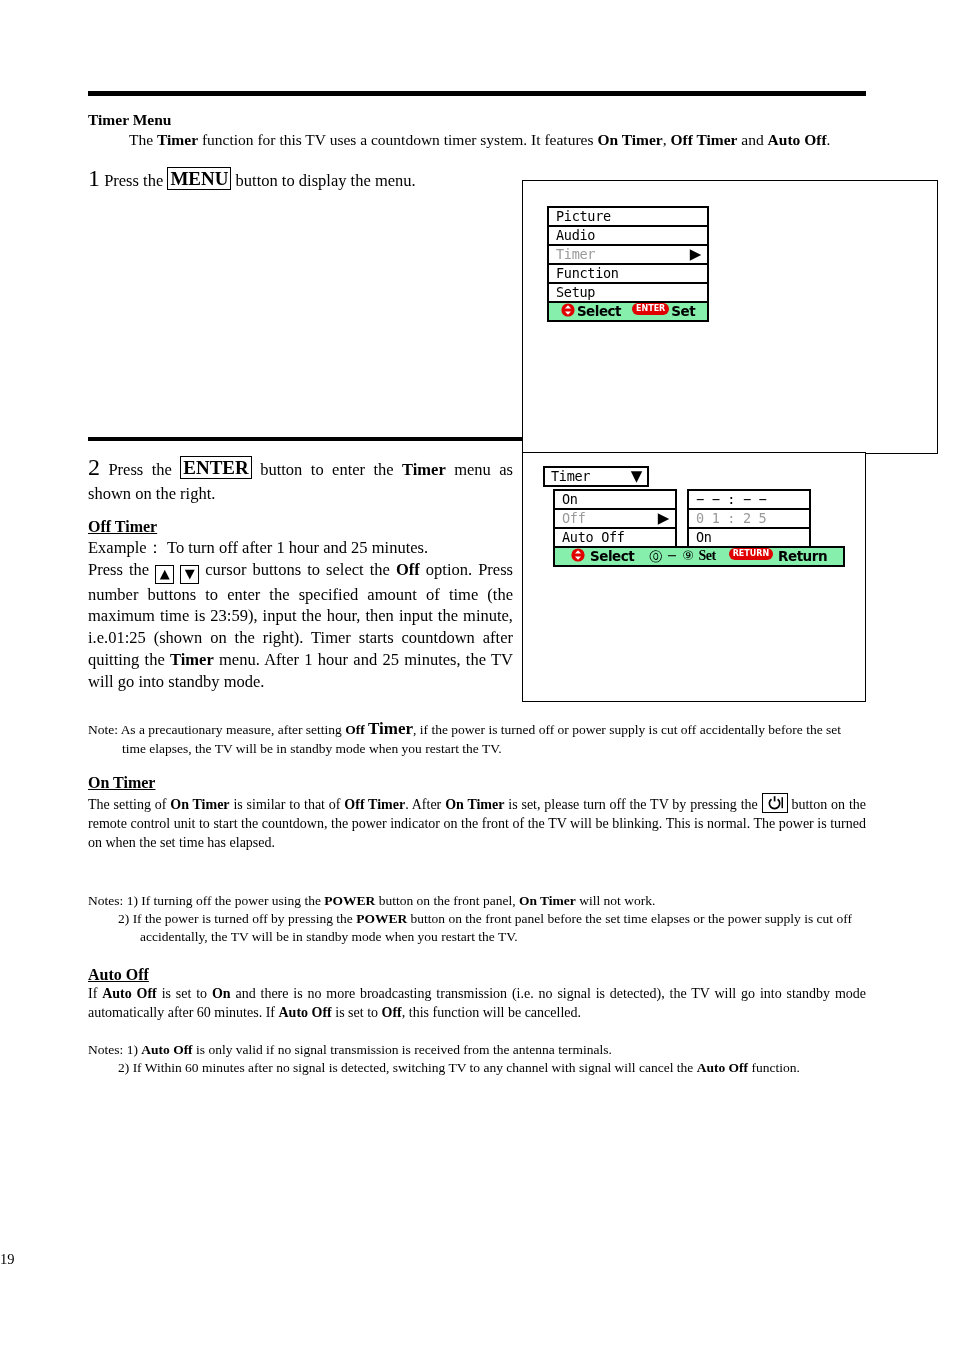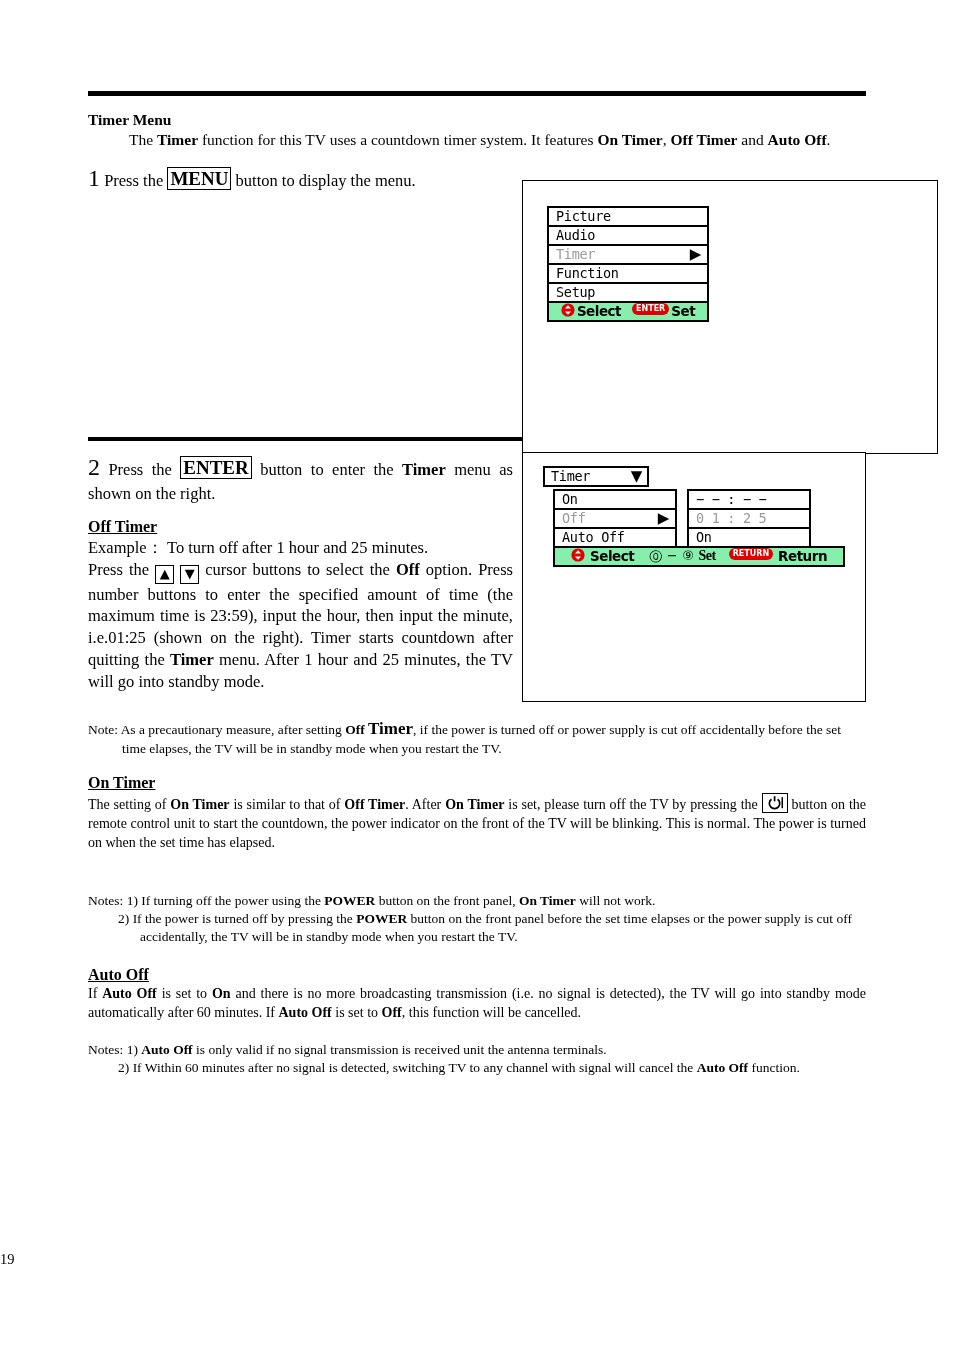--- a/index.html
+++ b/index.html
@@ -397,19 +397,19 @@
     <span class="hang"><span>Notes: </span><span>1) </span><span>If turning off the power using the </span><b>POWER</b><span> button on the front panel, </span><b>On Timer</b><span> will not work.</span></span>
     <span class="hang2"><span>2) </span><span>If the power is turned off by pressing the </span><b>POWER</b><span> button on the front panel before the set time elapses or the power supply is cut off accidentally, the TV will be in standby mode when you restart the TV.</span></span>
   </div>
 
   <div style="margin-top:20px;">
     <span class="under-head">Auto Off</span>
     <div class="para"><span>If </span><b>Auto Off</b><span> is set to </span><b>On</b><span> and there is no more broadcasting transmission (i.e. no signal is detected), the TV will go into standby mode automatically after 60 minutes. If </span><b>Auto Off</b><span> is set to </span><b>Off</b><span>, this function will be cancelled.</span></div>
   </div>
 
   <div class="note" style="margin-top:18px;">
-    <span class="hang"><span>Notes: </span><span>1) </span><b>Auto Off</b><span> is only valid if no signal transmission is received unit the antenna terminals.</span></span>
+    <span class="hang"><span>Notes: </span><span>1) </span><b>Auto Off</b><span> is only valid if no signal transmission is received from the antenna terminals.</span></span>
     <span class="hang2"><span>2) </span><span>If Within 60 minutes after no signal is detected, switching TV to any channel with signal will cancel the </span><b>Auto Off</b><span> function.</span></span>
   </div>
 
 </div>
 
 <div class="pagenum">19</div>
 
 </body></html>

